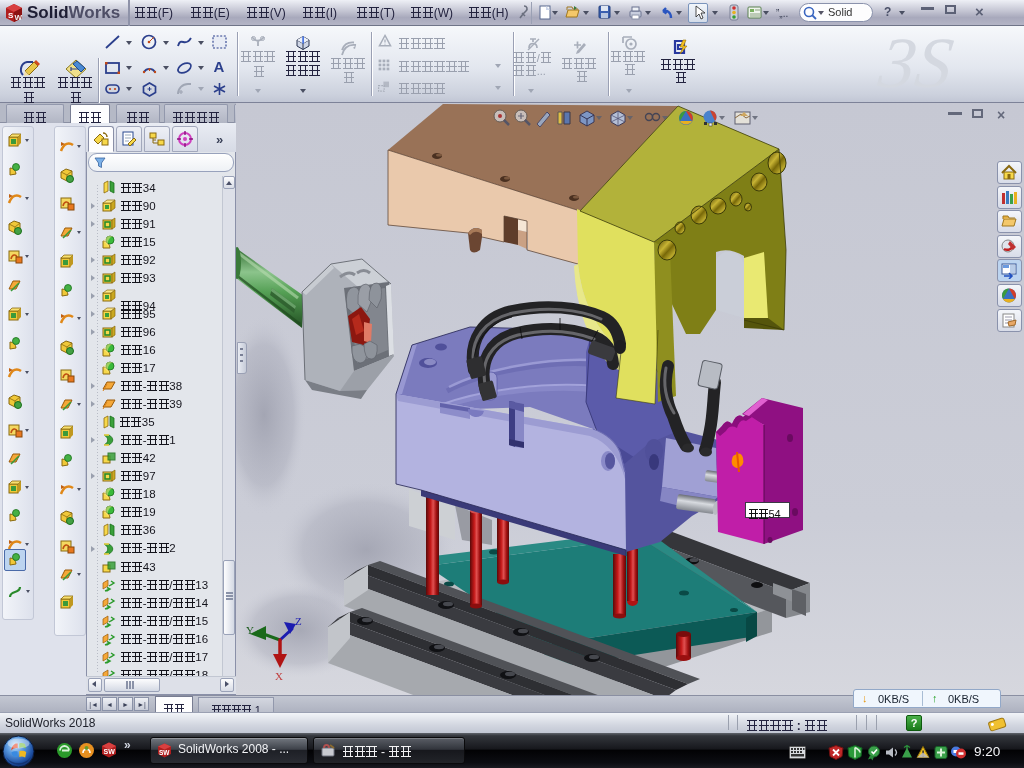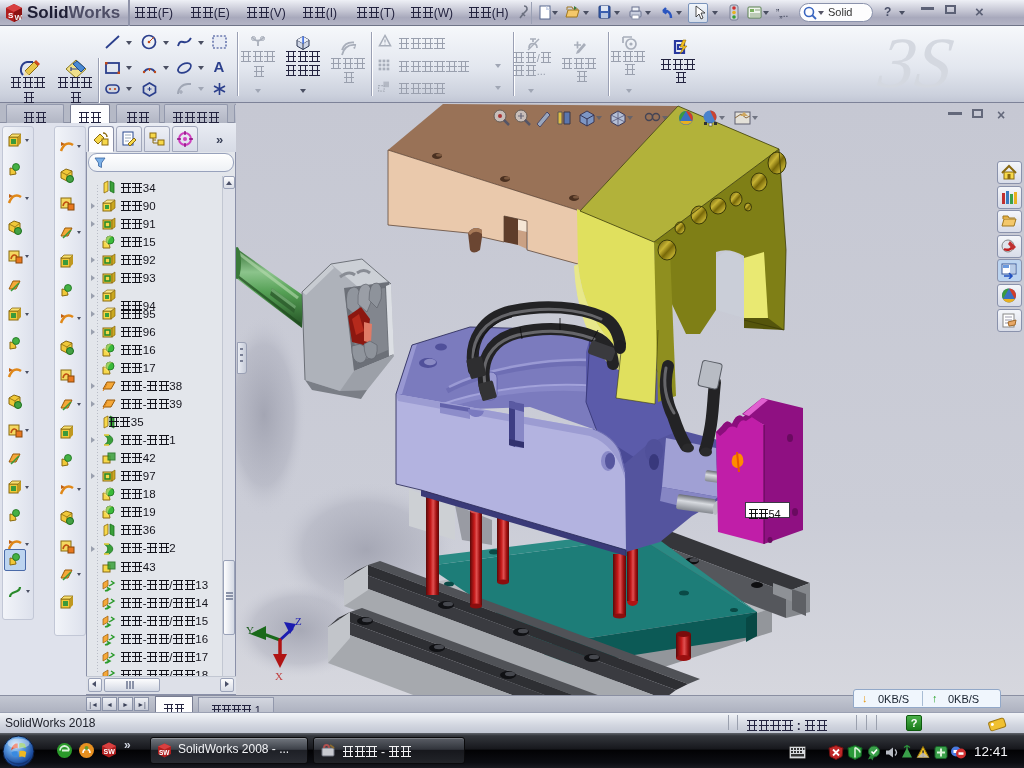--- a/index.html
+++ b/index.html
@@ -568,21 +568,21 @@
 <div class="ab" style="left:91px;top:401px;width:0;height:0;border-top:3.5px solid transparent;border-bottom:3.5px solid transparent;border-left:4.5px solid #9aa0ae"></div>
 <div class="ab" style="left:102px;top:397px"><svg width="14" height="14" viewBox="0 0 14 14">
       <path d="M1 10 L5 3 L13 3 L9 10 Z" fill="#f5a838" stroke="#9a5a08"></path>
       <path d="M1 12 L5 5" stroke="#d88018" stroke-width="1"></path>
     </svg></div>
 <div class="ab tt bk" style="left:120px;top:398px;width:100px;overflow:hidden;white-space:nowrap"><span class="c" style="width:10px;height:10.5px"></span><span class="c" style="width:10px;height:10.5px"></span><span style="font-size:11.5px">-</span><span class="c" style="width:10px;height:10.5px"></span><span class="c" style="width:10px;height:10.5px"></span><span style="font-size:11.5px">3</span><span style="font-size:11.5px">9</span></div>
 <div class="ab" style="left:102px;top:415px"><svg width="14" height="14" viewBox="0 0 14 14">
       <path d="M2 3 L6 1 L6 11 L2 13 Z" fill="#f7d84a" stroke="#8a6a10" stroke-width="0.8"></path>
       <path d="M8 1 L12 3 L12 13 L8 11 Z" fill="#3aa03a" stroke="#1a701a" stroke-width="0.8"></path>
     </svg></div>
-<div class="ab tt bk" style="left:108px;top:416px;width:100px;overflow:hidden;white-space:nowrap"><span class="c" style="width:10px;height:10.5px"></span><span class="c" style="width:10px;height:10.5px"></span><span style="font-size:11.5px">3</span><span style="font-size:11.5px">5</span></div>
+<div class="ab tt bk" style="left:119px;top:416px;width:100px;overflow:hidden;white-space:nowrap"><span class="c" style="width:10px;height:10.5px"></span><span class="c" style="width:10px;height:10.5px"></span><span style="font-size:11.5px">3</span><span style="font-size:11.5px">5</span></div>
 <div class="ab" style="left:91px;top:437px;width:0;height:0;border-top:3.5px solid transparent;border-bottom:3.5px solid transparent;border-left:4.5px solid #9aa0ae"></div>
 <div class="ab" style="left:102px;top:433px"><svg width="14" height="14" viewBox="0 0 14 14">
       <path d="M2 2 C7 5 7 9 2 12 L7 12 C12 9 12 5 7 2 Z" fill="#3aa03a" stroke="#1a701a" stroke-width="0.8"></path>
       <path d="M2 2 h5 M2 12 h5" stroke="#f7d84a" stroke-width="1.6"></path>
     </svg></div>
 <div class="ab tt bk" style="left:120px;top:434px;width:100px;overflow:hidden;white-space:nowrap"><span class="c" style="width:10px;height:10.5px"></span><span class="c" style="width:10px;height:10.5px"></span><span style="font-size:11.5px">-</span><span class="c" style="width:10px;height:10.5px"></span><span class="c" style="width:10px;height:10.5px"></span><span style="font-size:11.5px">1</span></div>
 <div class="ab" style="left:102px;top:451px"><svg width="14" height="14" viewBox="0 0 14 14">
       <rect x="1" y="5" width="7" height="7" fill="#f7d84a" stroke="#8a6a10"></rect>
       <rect x="6" y="2" width="7" height="7" fill="#3aa03a" stroke="#1a701a" opacity="0.85"></rect>
     </svg></div>
@@ -1171,12 +1171,12 @@
 <svg class="ab" style="left:933px;top:744px" width="16" height="17" viewBox="0 0 16 16">
     <rect x="2" y="2" width="12" height="12" rx="2" fill="#3aa04a" stroke="#186028"></rect>
     <path d="M8 4 v8 M4 8 h8" stroke="#d8f0d8" stroke-width="2"></path>
   </svg>
 <svg class="ab" style="left:950px;top:744px" width="16" height="17" viewBox="0 0 16 16">
     <circle cx="6" cy="7" r="5" fill="#4a7ae0"></circle>
     <rect x="3.5" y="5.5" width="5" height="3" fill="#fff"></rect>
     <circle cx="11" cy="9" r="5" fill="#d03030"></circle>
     <rect x="8.5" y="7.8" width="5" height="2.5" fill="#fff"></rect>
   </svg>
-<div class="ab" style="left:974px;top:744px;font-size:13.5px;color:#f4f5f8">12:41</div>
+<div class="ab" style="left:974px;top:744px;font-size:13.5px;color:#f4f5f8">9:20</div>
 </body></html>

